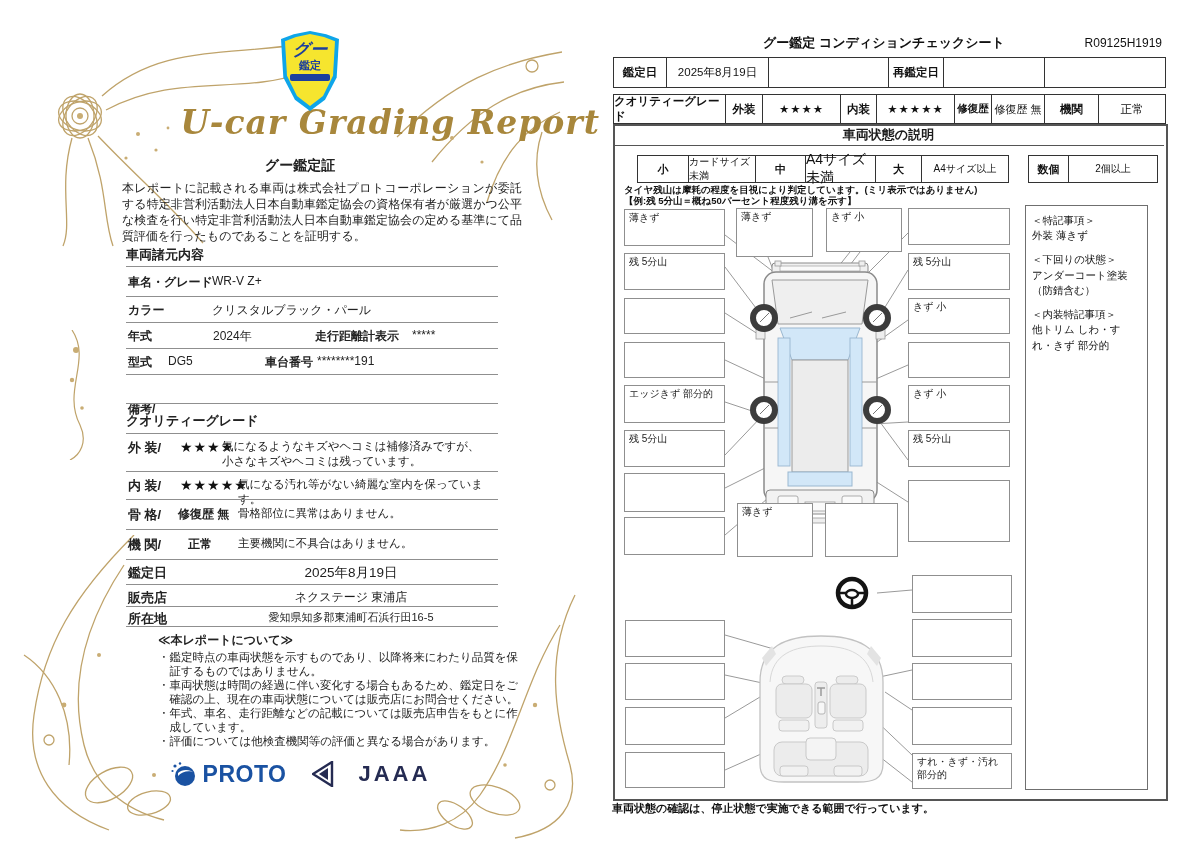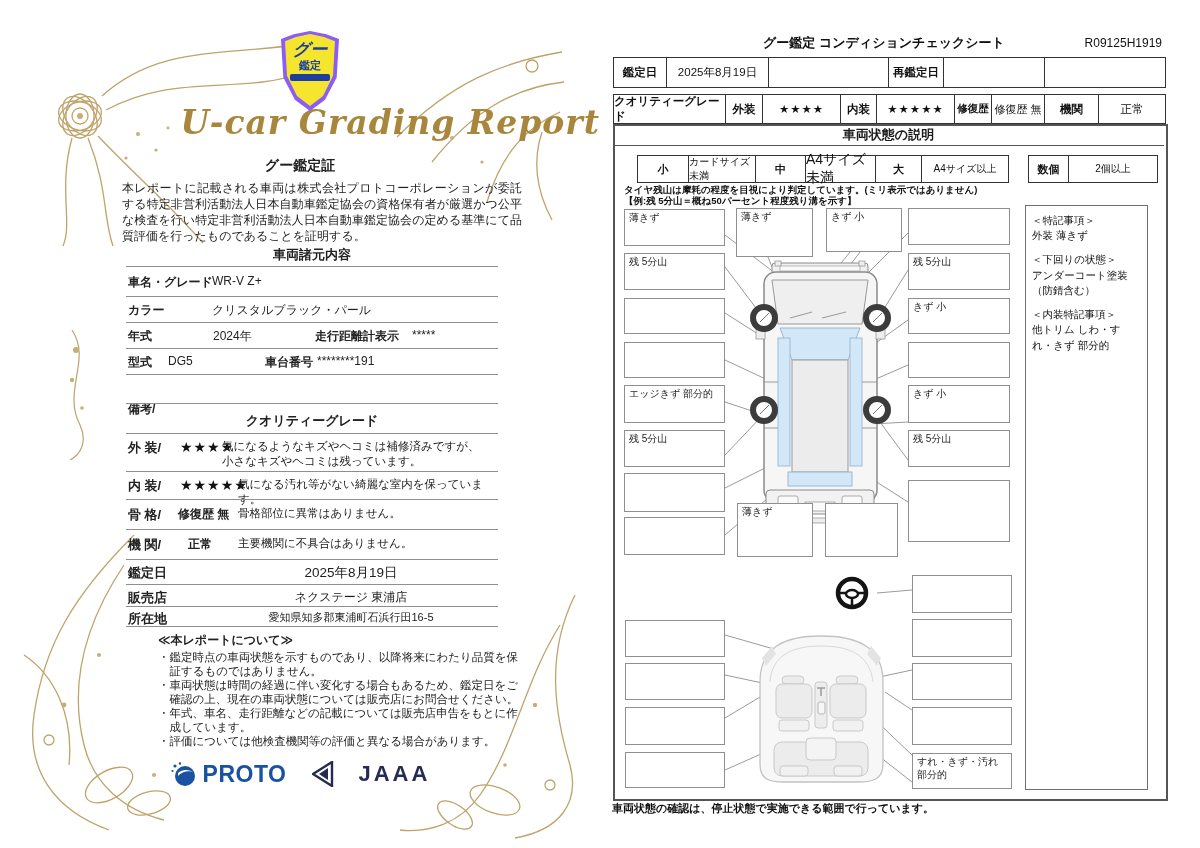--- a/index.html
+++ b/index.html
@@ -6,40 +6,40 @@
   body{
     width:1200px;height:848px;background:#ffffff;position:relative;overflow:hidden;
     font-family:"Liberation Sans","DejaVu Sans",sans-serif;color:#1c1c1c;
     -webkit-font-smoothing:antialiased;
   }
   .abs{position:absolute;box-sizing:border-box;}
   
   .page-left{position:absolute;left:0;top:0;width:600px;height:848px;}
   .orn{position:absolute;pointer-events:none;}
   .badge{
-    position:absolute;left:281px;top:31px;width:58px;height:80px;background:#8b5cf6;
+    position:absolute;left:281px;top:31px;width:58px;height:80px;background:#0ea5e9;
     clip-path:polygon(50% 0,78% 4%,100% 10%,96% 58%,76% 86%,50% 100%,24% 86%,4% 58%,0 10%,22% 4%);
     display:flex;flex-direction:column;align-items:center;justify-content:flex-start;z-index:2;
   }
   .badge-inner{
     width:50px;height:72px;margin-top:3px;background:#f6e52e;
     clip-path:polygon(50% 0,78% 4%,100% 10%,96% 58%,76% 86%,50% 100%,24% 86%,4% 58%,0 10%,22% 4%);
     display:flex;flex-direction:column;align-items:center;
   }
   .badge-goo{font-style:italic;font-weight:bold;font-size:17px;color:#1c3f9e;margin-top:7px;line-height:1;}
   .badge-kantei{font-weight:bold;font-size:11px;color:#1c3f9e;margin-top:2px;line-height:1;}
   .badge-band{width:40px;height:7px;background:#1c3f9e;margin-top:3px;border-radius:2px;}
   .gr-title{
     position:absolute;left:0;top:103px;width:600px;text-align:right;
     font-family:"DejaVu Serif","Liberation Serif",serif;font-style:italic;font-weight:bold;
     font-size:33px;color:#a8873c;letter-spacing:1px;
   }
   .gr-sub{position:absolute;left:0;top:157px;width:600px;text-align:center;font-weight:bold;font-size:14px;color:#222;}
   .gr-intro{position:absolute;left:122px;top:181px;width:400px;font-size:12px;line-height:1.33;text-align:justify;color:#222;}
-  .sec-title{position:absolute;width:372px;left:126px;text-align:center;font-weight:bold;font-size:13px;color:#222;}
+  .sec-title{position:absolute;width:372px;left:126px;font-weight:bold;font-size:13px;color:#222;}
   .hline{position:absolute;left:126px;width:372px;border-top:1.5px solid #8f8f8f;}
   .spec-label{font-weight:bold;font-size:12px;color:#222;}
   .spec-value{font-size:12px;color:#222;}
   .grade-label{font-weight:bold;font-size:13px;color:#222;}
   .v-stars{font-size:14px;letter-spacing:1px;color:#111;font-weight:bold;}
   .v-text{font-size:12px;font-weight:bold;color:#222;}
   .g-desc{font-size:11.5px;line-height:1.3;color:#222;}
   .about{position:absolute;left:158px;top:632px;width:366px;}
   .about-title{font-size:12px;font-weight:bold;color:#222;margin-bottom:2px;}
   .about-item{font-size:11.5px;line-height:1.18;color:#222;text-indent:-1em;padding-left:1em;margin-bottom:1px;}

